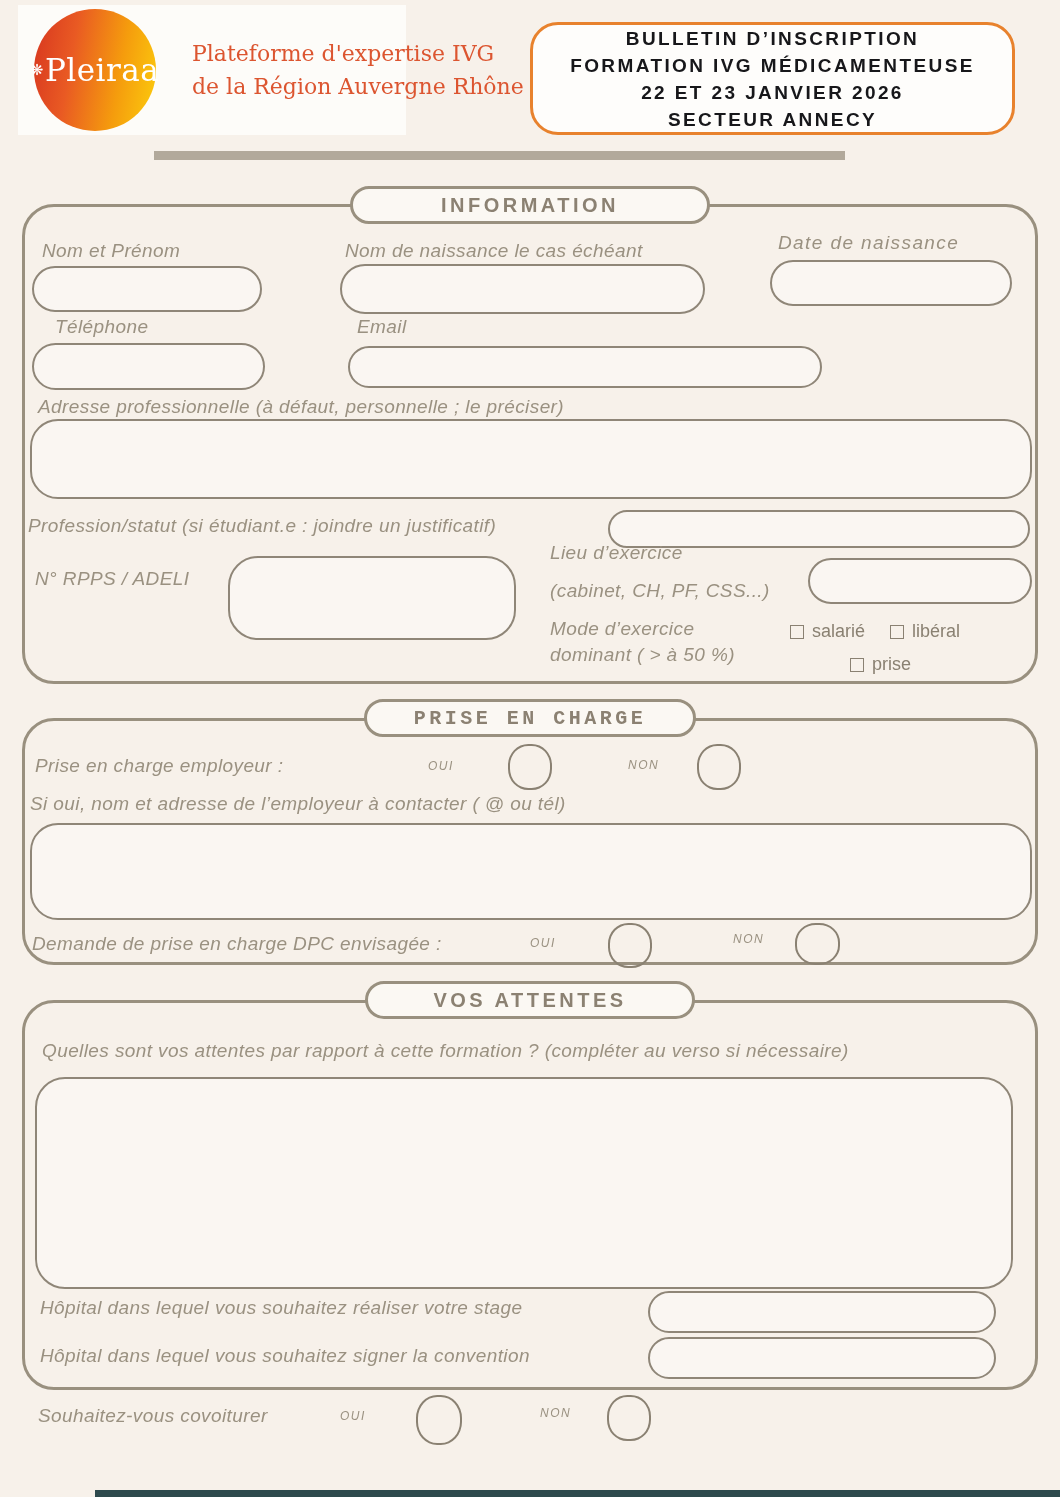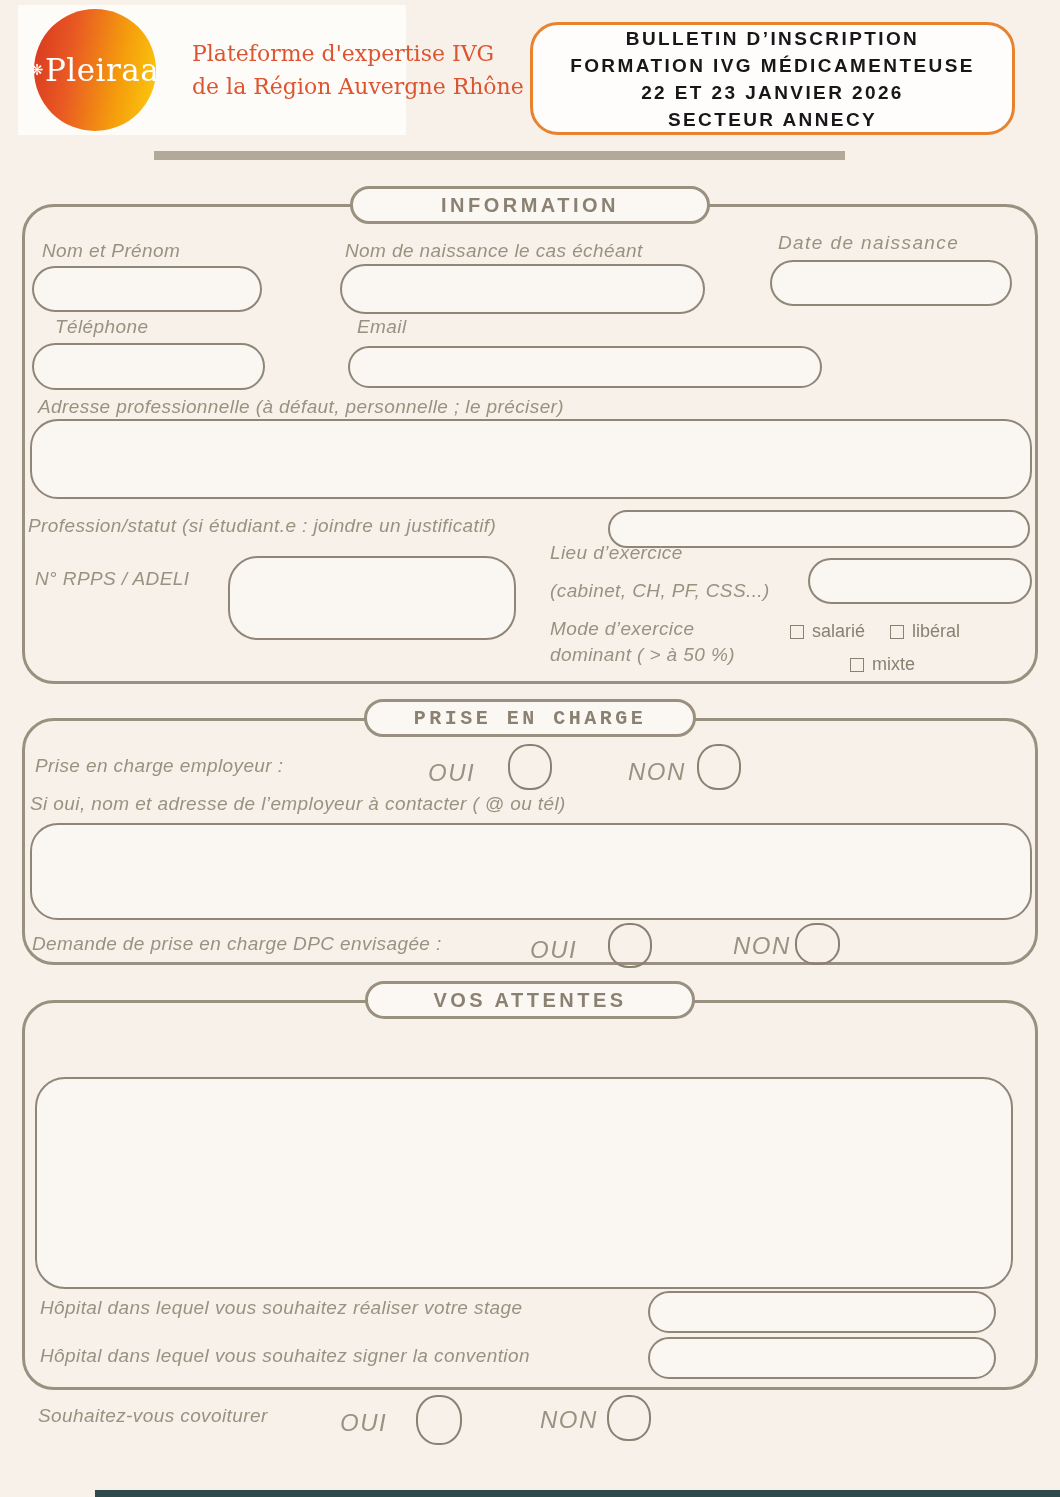--- a/index.html
+++ b/index.html
@@ -28,21 +28,21 @@
     display:flex;align-items:center;justify-content:center;
     font-weight:bold;font-size:20px;letter-spacing:3.5px;color:#8b8172;white-space:nowrap;}
 
   .label{position:absolute;font-style:italic;color:#9a9181;font-size:19px;letter-spacing:.4px;white-space:nowrap;}
   .field{position:absolute;border:2px solid #8f8678;background:rgba(255,255,255,.40);
     border-radius:26px;box-sizing:border-box;outline:none;color:#55503f;
     font:18px "Liberation Sans",sans-serif;padding:0 14px;}
   textarea.field{resize:none;padding:10px 16px;}
 
   .oval{position:absolute;border:2.5px solid #8a8172;border-radius:46%;box-sizing:border-box;background:transparent;cursor:pointer;}
-  .ouinon{position:absolute;font-style:italic;color:#9a9181;font-size:24px;letter-spacing:1.5px;white-space:nowrap;}
+  .ouinon{position:absolute;font-style:italic;color:#9a9181;font-size:12px;letter-spacing:1.5px;white-space:nowrap;}
   .opt{position:absolute;display:flex;align-items:center;color:#8a8172;font-size:18px;white-space:nowrap;cursor:pointer;}
   .cbx{display:inline-block;width:12px;height:12px;border:1.5px solid #8a8172;margin-right:8px;background:transparent;}
 
   .footer-bar{position:absolute;left:95px;top:1490px;width:965px;height:7px;background:#2e4a4d;}
 </style>
 </head>
 <body>
 
 <div class="page">
 
@@ -101,21 +101,21 @@
   <div class="opt" style="left:790px;top:621px;">
     <span class="cbx"></span>
     <span>salarié</span>
   </div>
   <div class="opt" style="left:890px;top:621px;">
     <span class="cbx"></span>
     <span>libéral</span>
   </div>
   <div class="opt" style="left:850px;top:654px;">
     <span class="cbx"></span>
-    <span>mixte</span>
+    <span>prise</span>
   </div>
 
   <div class="pill" style="top:699px;width:332px;font-family:Liberation Mono, monospace;">
     <span>PRISE EN CHARGE</span>
   </div>
   <div class="container" style="top:718px;height:247px;"></div>
 
   <div class="label" style="left:35px;top:755px;">Prise en charge employeur :</div>
   <div class="ouinon" style="left:428px;top:759px;">OUI</div>
   <span class="oval" style="left:508px;top:744px;width:44px;height:46px;"></span>
@@ -129,20 +129,21 @@
   <div class="ouinon" style="left:530px;top:936px;">OUI</div>
   <span class="oval" style="left:608px;top:923px;width:44px;height:45px;"></span>
   <div class="ouinon" style="left:733px;top:932px;">NON</div>
   <span class="oval" style="left:795px;top:923px;width:45px;height:42px;"></span>
 
   <div class="pill" style="top:981px;width:330px;">
     <span>VOS ATTENTES</span>
   </div>
   <div class="container" style="top:1000px;height:390px;"></div>
 
+  <div class="label" style="left:42px;top:1040px;">Quelles sont vos attentes par rapport à cette formation ? (compléter au verso si nécessaire)</div>
   <textarea class="field" style="left: 35px; top: 1077px; width: 978px; height: 212px; border-radius: 30px;"></textarea>
 
   <div class="label" style="left:40px;top:1297px;">Hôpital dans lequel vous souhaitez réaliser votre stage</div>
   <input class="field" style="left: 648px; top: 1291px; width: 348px; height: 42px; border-radius: 21px;">
 
   <div class="label" style="left:40px;top:1345px;">Hôpital dans lequel vous souhaitez signer la convention</div>
   <input class="field" style="left: 648px; top: 1337px; width: 348px; height: 42px; border-radius: 21px;">
 
   <div class="label" style="left:38px;top:1405px;">Souhaitez-vous covoiturer</div>
   <div class="ouinon" style="left:340px;top:1409px;">OUI</div>

